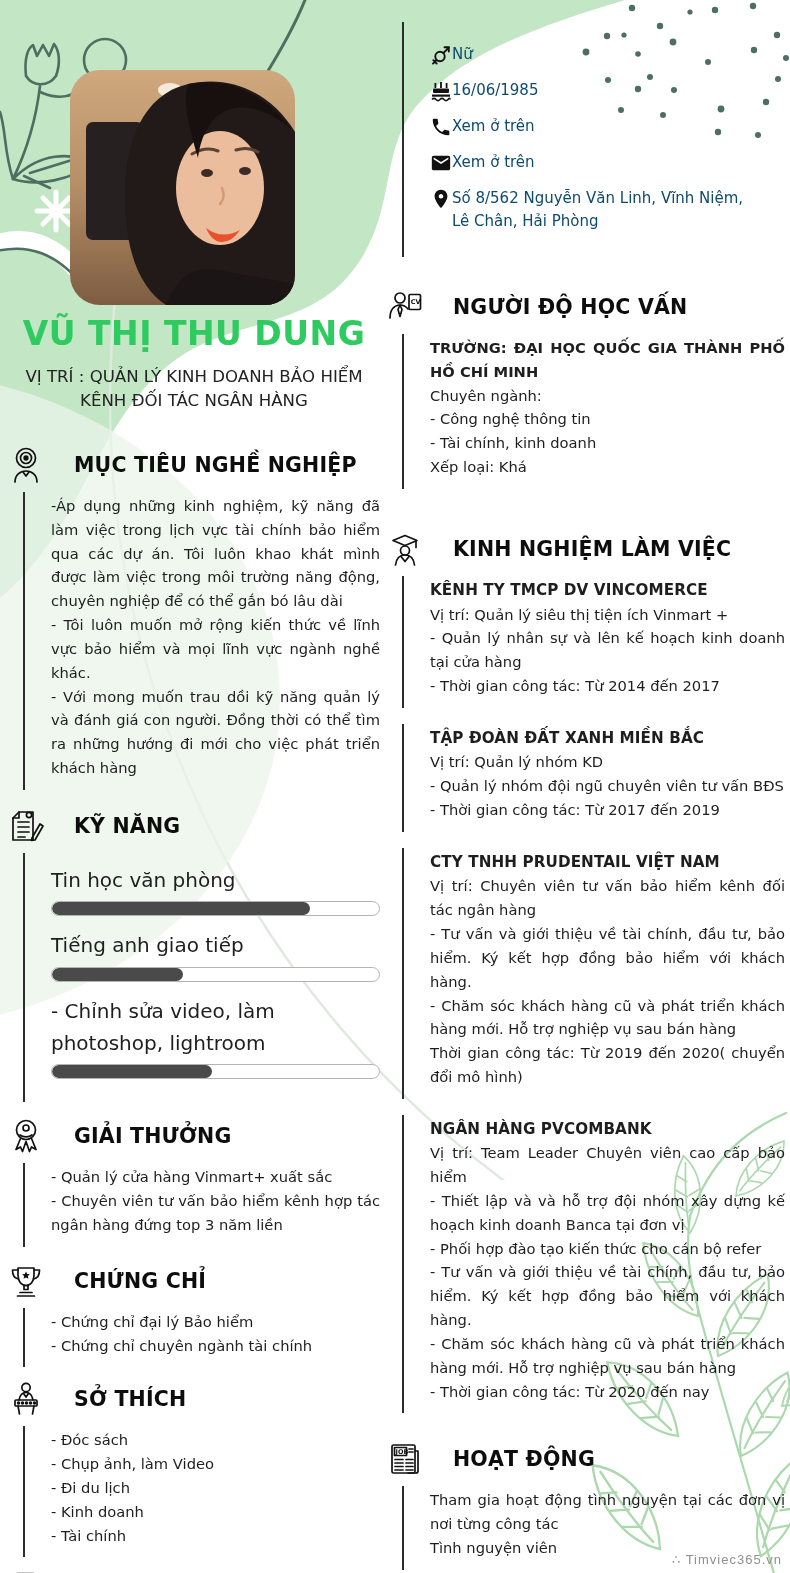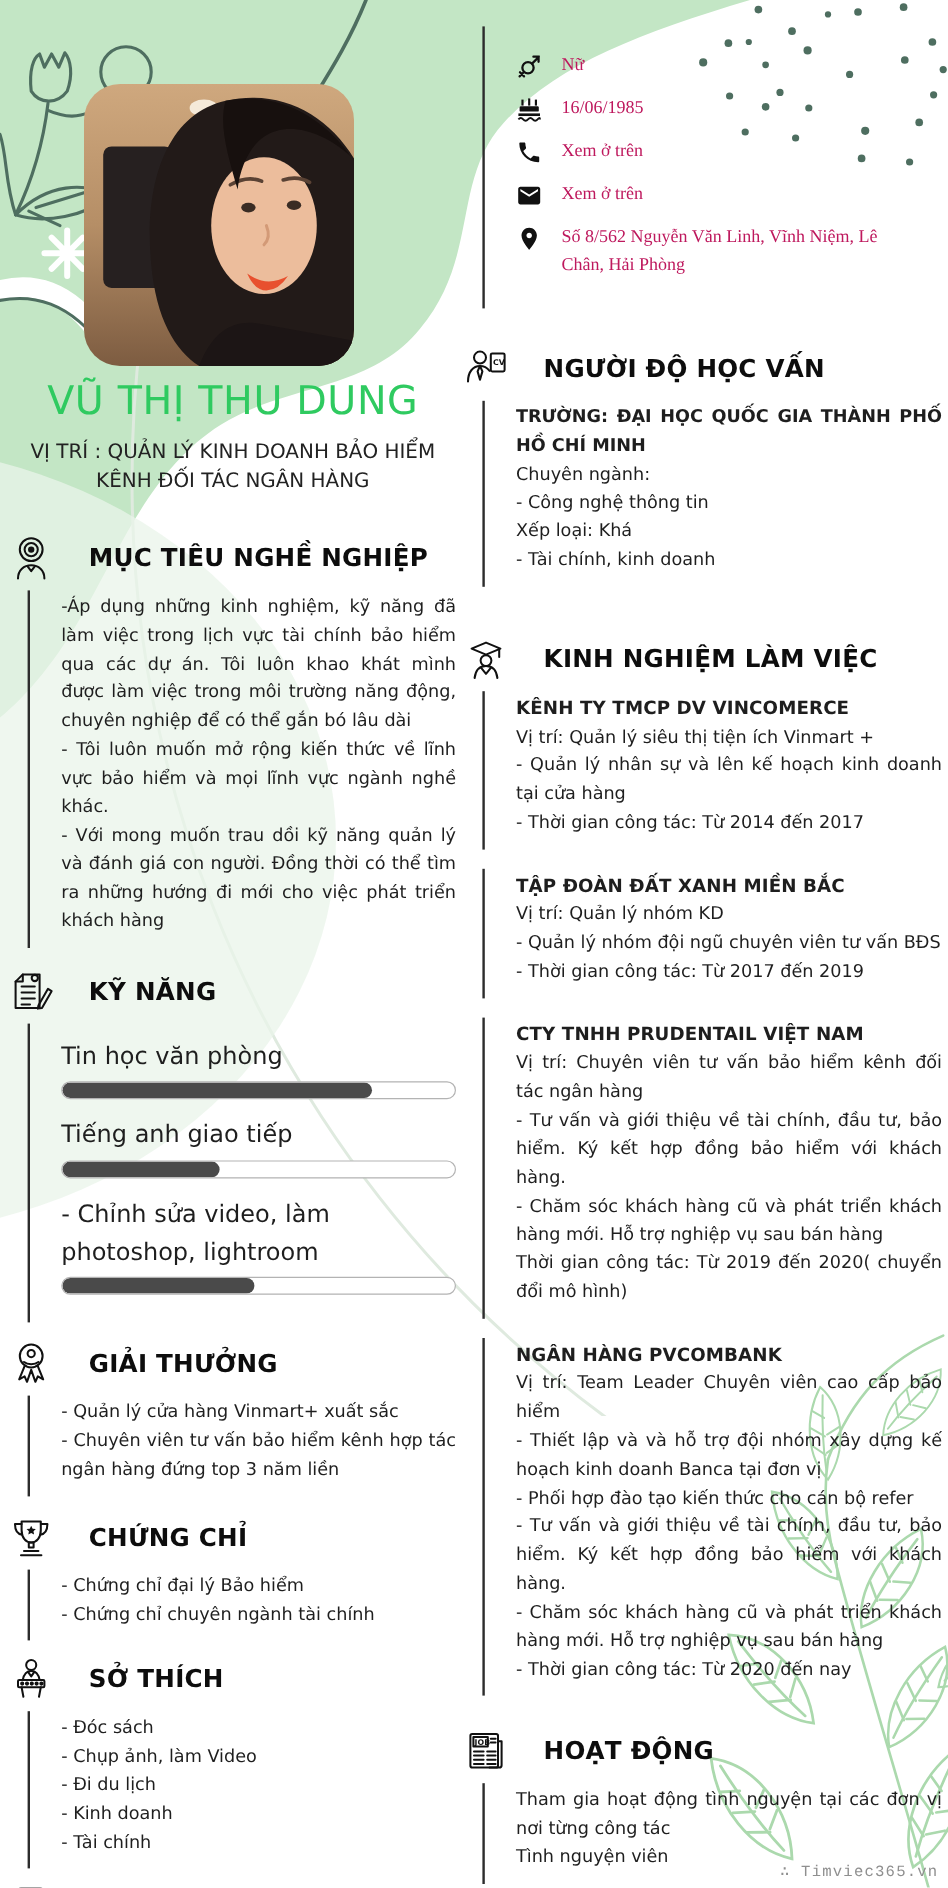--- a/index.html
+++ b/index.html
@@ -8,48 +8,48 @@
     font-family:"DejaVu Sans","Liberation Sans",sans-serif;color:#1f1f1f;
   }
   .bg{position:absolute;pointer-events:none;z-index:0;}
   
   .col{position:absolute;z-index:2;}
   #left-col{left:6px;top:445px;width:376px;}
   #right-col{left:385px;top:0;width:402px;}
   
   #photo{position:absolute;left:70px;top:70px;width:225px;height:235px;border-radius:30px;overflow:hidden;z-index:3;}
   
-  #name{position:absolute;left:0;top:314px;width:388px;text-align:center;font-size:33px;font-weight:400;color:#2fca60;letter-spacing:.5px;z-index:2;}
+  #name{position:absolute;left:0;top:314px;width:388px;text-align:center;font-size:33px;font-weight:700;color:#2fca60;letter-spacing:.5px;z-index:2;}
   #position{position:absolute;left:10px;top:365px;width:368px;text-align:center;font-size:16.6px;line-height:1.45;color:#222;font-weight:500;z-index:2;}
   
   .sec-header{display:flex;align-items:center;gap:28px;margin-bottom:7px;}
   .sec-icon{width:40px;height:40px;flex:none;}
   .sec-title{margin:0;font-size:20.5px;font-weight:800;letter-spacing:.2px;color:#0d0d0d;}
   .sec-body{margin-left:17px;border-left:2.5px solid #2c2c2c;padding:2px 2px 10px 26px;
             font-size:14.7px;line-height:1.62;text-align:justify;color:#1e1e1e;}
   .sec-body p{margin:0;}
   .section{margin-bottom:0;}
   .mt14{margin-top:14px;} .mt16{margin-top:16px;} .mt12{margin-top:12px;} .mt30{margin-top:30px;} .mt40{margin-top:40px;} .mt26{margin-top:26px;}
   .company{font-weight:800;font-size:15.2px;margin-bottom:2px;letter-spacing:.1px;text-align:left;}
   .job{margin-bottom:16px;}
   .school{font-weight:800;}
   
   #contact{margin:22px 0 0 17px;border-left:2.5px solid #2c2c2c;padding:8px 0 12px 0;}
-  .crow{display:flex;align-items:flex-start;gap:16px;margin:13px 0 13px 26px;font-size:15px;line-height:1.5;color:#be185d;font-family:Liberation Serif, serif;}
+  .crow{display:flex;align-items:flex-start;gap:0;margin:13px 0 13px 26px;font-size:15px;line-height:1.5;color:#0c4a6e;}
   .cicon{width:22px;height:22px;flex:none;margin-top:1px;}
   .cval{flex:1;max-width:300px;}
   
   .skill{margin:9px 0 13px;}
   .skill-label{font-size:20px;margin-bottom:5px;text-align:left;}
   .skill-track{height:13px;border:1.5px solid #b3b3b3;border-radius:8px;background:#fff;position:relative;overflow:hidden;}
   .skill-fill{height:100%;background:#4a4a4a;border-radius:8px;}
   
   #refs-body{padding-bottom:40px;}
   
-  #watermark{position:absolute;right:8px;bottom:6px;font-family:Liberation Mono, monospace;
+  #watermark{position:absolute;right:8px;bottom:6px;font-family:Liberation Sans, sans-serif;
              font-size:13px;color:#8f8f8f;letter-spacing:1px;z-index:2;}
   svg text{font-family:"DejaVu Sans","Liberation Sans",sans-serif;}
 </style>
 </head>
 <body>
 
 <svg class="bg" style="left:0;top:0" width="700" height="640" viewBox="0 0 700 640">
   <path d="M0,0 L625,0 C532,28 464,54 420,102 C376,150 400,214 350,274 C308,326 238,320 184,354 C130,388 104,448 72,506 C48,550 22,580 0,598 Z" fill="#c3e6c5"></path>
 
   <path d="M-12,246 C28,230 58,244 84,280" stroke="#ffffff" stroke-width="17" fill="none"></path>
@@ -339,22 +339,22 @@
         <path d="M15,18 l-2,4.5 2,7 2,-7 z"></path>
         <rect x="24" y="7.5" width="11.5" height="15" rx="1.2"></rect>
         <text x="25.8" y="17" font-size="6.5" font-weight="bold" fill="#111" stroke="none">CV</text>
       </svg>
       <h2 class="sec-title">NGƯỜI ĐỘ HỌC VẤN</h2>
     </div>
     <div class="sec-body">
       <p class="school">TRƯỜNG: ĐẠI HỌC QUỐC GIA THÀNH PHỐ HỒ CHÍ MINH</p>
       <p>Chuyên ngành:</p>
       <p>- Công nghệ thông tin</p>
+      <p>- Tài chính, kinh doanh</p>
       <p>Xếp loại: Khá</p>
-      <p>- Tài chính, kinh doanh</p>
     </div>
   </div>
 
   <div class="section mt40">
     <div class="sec-header">
       <svg class="sec-icon" viewBox="0 0 40 40" fill="none" stroke="#111" stroke-width="1.7" stroke-linecap="round" stroke-linejoin="round">
         <path d="M8,11.5 L20,6.5 L32,11.5 L20,16.5 Z"></path>
         <path d="M31,12.5 v6"></path>
         <circle cx="20" cy="21.5" r="4.5"></circle>
         <path d="M10.5,36 c1,-8 5,-10 9.5,-10 c4.5,0 8.5,2 9.5,10"></path>

